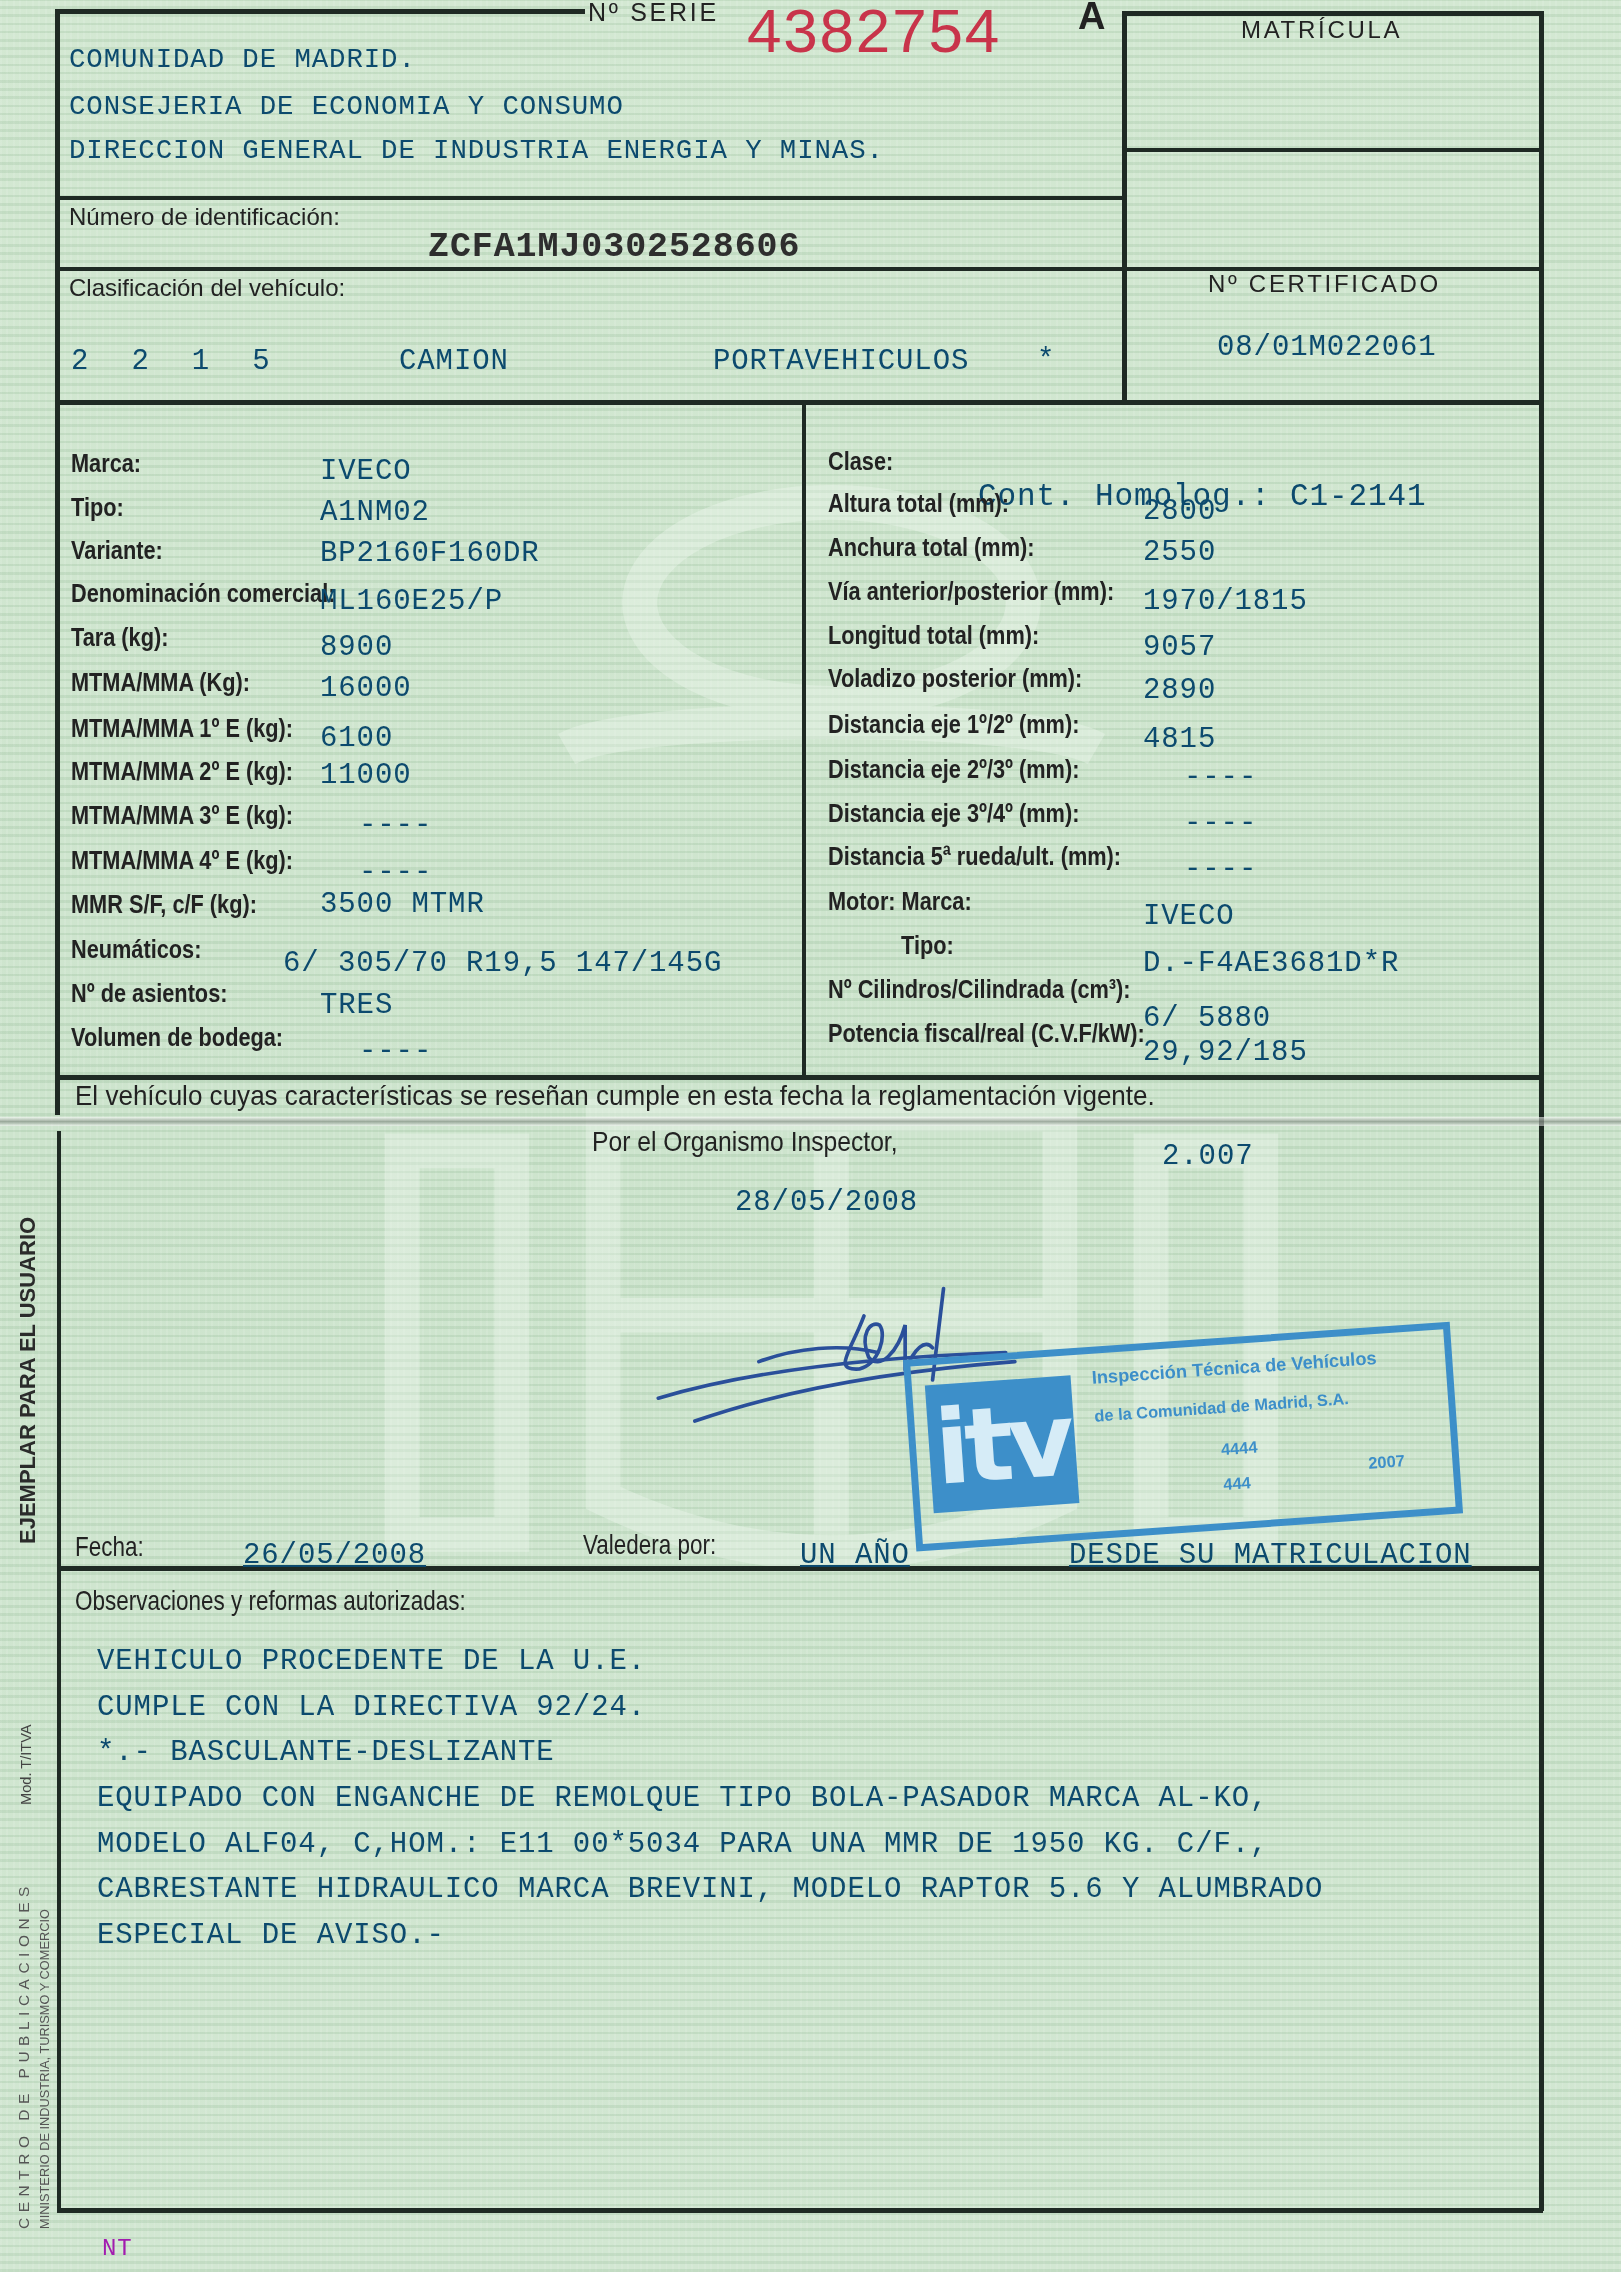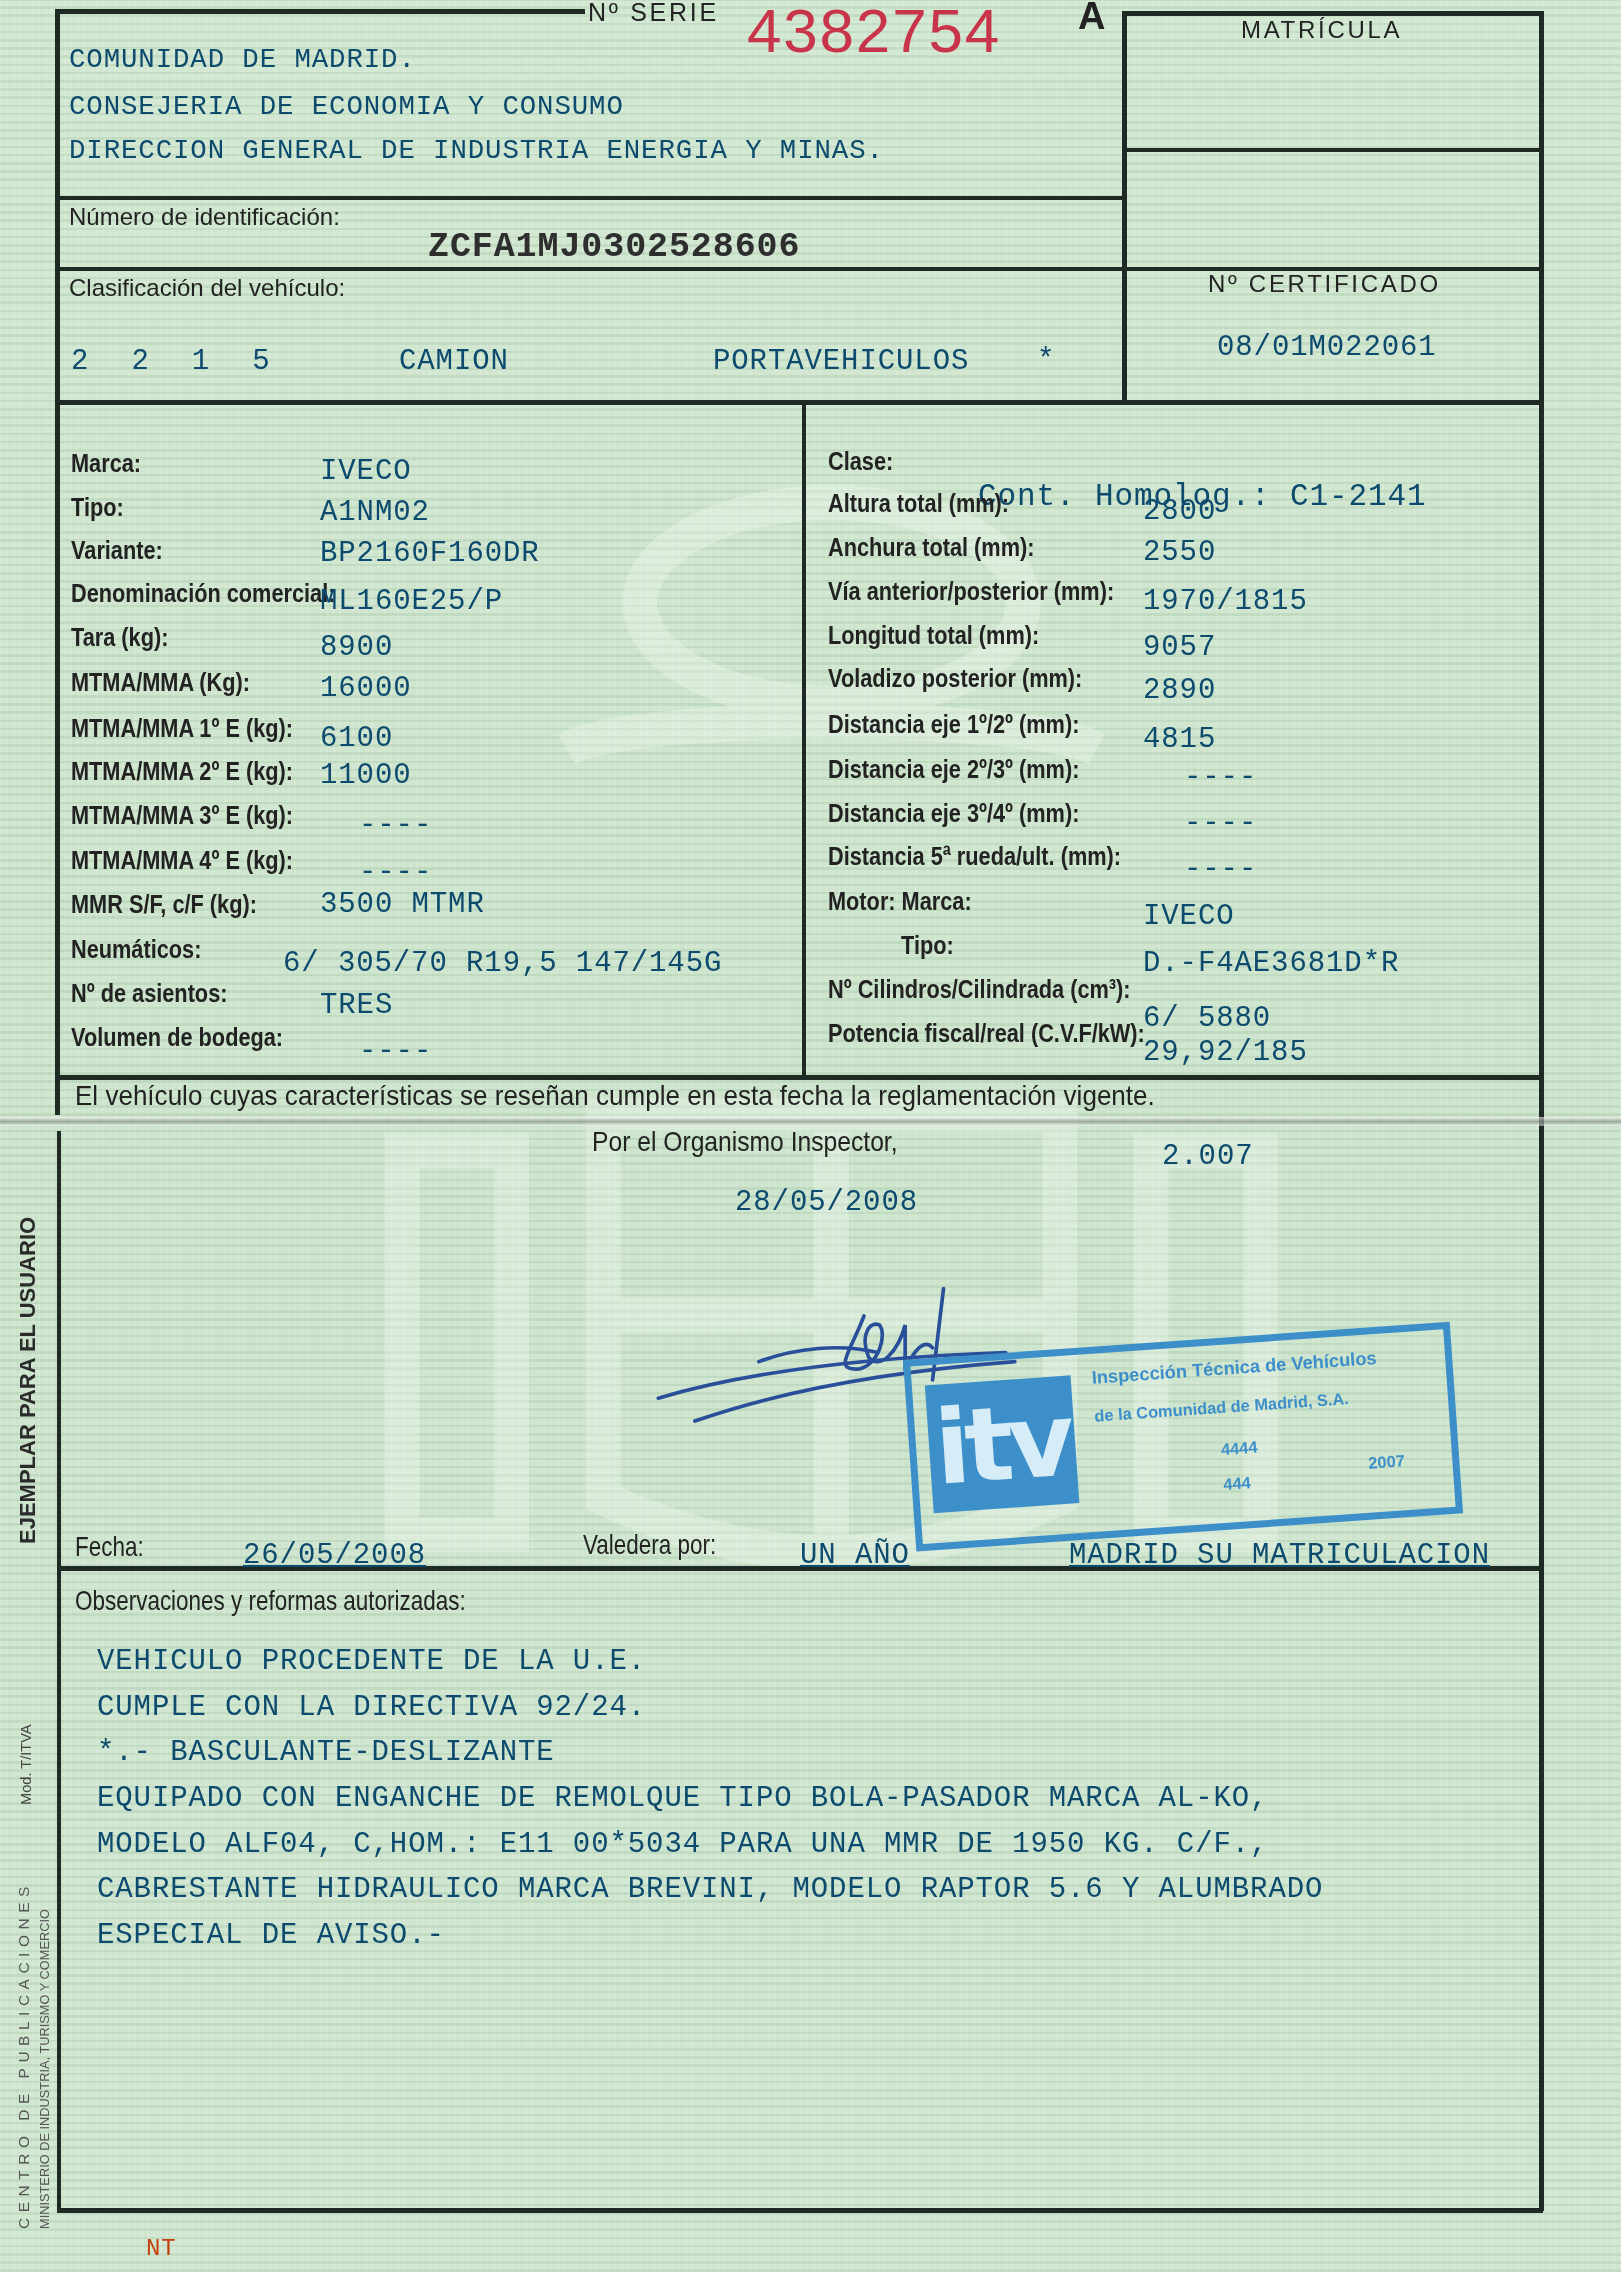--- a/index.html
+++ b/index.html
@@ -171,32 +171,32 @@
   <div class="stamp-text" style="top:60px; font-size:16.4px;">de la Comunidad de Madrid, S.A.</div>
   <div class="stamp-text" style="left:311px; top:102px; font-size:16.4px;">4444</div>
   <div class="stamp-text" style="left:311px; top:137px; font-size:16.4px;">444</div>
   <div class="stamp-text" style="left:457px; top:126px; font-size:16.4px;">2007</div>
 </div>
 
 <div class="abs lbl" style="left:75px; top:1531px; font-size:27.4px; font-weight:normal;">Fecha:</div>
 <div class="abs val" style="left:243px; top:1539px; font-size:29px; text-decoration:underline;">26/05/2008</div>
 <div class="abs lbl" style="left:583px; top:1529px; font-size:27.4px; font-weight:normal;">Valedera por:</div>
 <div class="abs val" style="left:800px; top:1539px; font-size:29px; text-decoration:underline;">UN AÑO</div>
-<div class="abs val" style="left:1069px; top:1539px; font-size:29px; text-decoration:underline;">MADRID SU MATRICULACION</div>
+<div class="abs val" style="left:1069px; top:1539px; font-size:29px; text-decoration:underline;">DESDE SU MATRICULACION</div>
 
 <div class="abs lbl" style="left:75px; top:1585px; font-size:27.4px; font-weight:normal;">Observaciones y reformas autorizadas:</div>
 <div class="abs" style="left:97px; top:1645px;">
   <div class="abs val" style="top:0px; font-size:29px;">VEHICULO PROCEDENTE DE LA U.E.</div>
   <div class="abs val" style="top:46px; font-size:29px;">CUMPLE CON LA DIRECTIVA 92/24.</div>
   <div class="abs val" style="top:91px; font-size:29px;">*.- BASCULANTE-DESLIZANTE</div>
   <div class="abs val" style="top:137px; font-size:29px;">EQUIPADO CON ENGANCHE DE REMOLQUE TIPO BOLA-PASADOR MARCA AL-KO,</div>
   <div class="abs val" style="top:183px; font-size:29px;">MODELO ALF04, C,HOM.: E11 00*5034 PARA UNA MMR DE 1950 KG. C/F.,</div>
   <div class="abs val" style="top:228px; font-size:29px;">CABRESTANTE HIDRAULICO MARCA BREVINI, MODELO RAPTOR 5.6 Y ALUMBRADO</div>
   <div class="abs val" style="top:274px; font-size:29px;">ESPECIAL DE AVISO.-</div>
 </div>
 
 <div class="sidebar-rot" style="left:14.6px; top:1544px; font-size:22px; font-weight:bold; color:#2b2b2b;">EJEMPLAR PARA EL USUARIO</div>
 <div class="sidebar-rot" style="left:18.3px; top:1805px; font-size:14.6px; color:#444;">Mod. T/ITVA</div>
 <div class="sidebar-rot" style="left:14.6px; top:2229px; font-size:15.5px; letter-spacing:5.5px; color:#555;">CENTRO DE PUBLICACIONES</div>
 <div class="sidebar-rot" style="left:37px; top:2229px; font-size:12.8px; color:#555;">MINISTERIO DE INDUSTRIA, TURISMO Y COMERCIO</div>
 
-<div class="abs val" style="left:102px; top:2235px; font-size:24px; color:#c2410c;margin-left:44px;">NT</div>
+<div class="abs val" style="left:102px; top:2235px; font-size:24px; color:#a21caf;">NT</div>
 
 
 </body></html>

